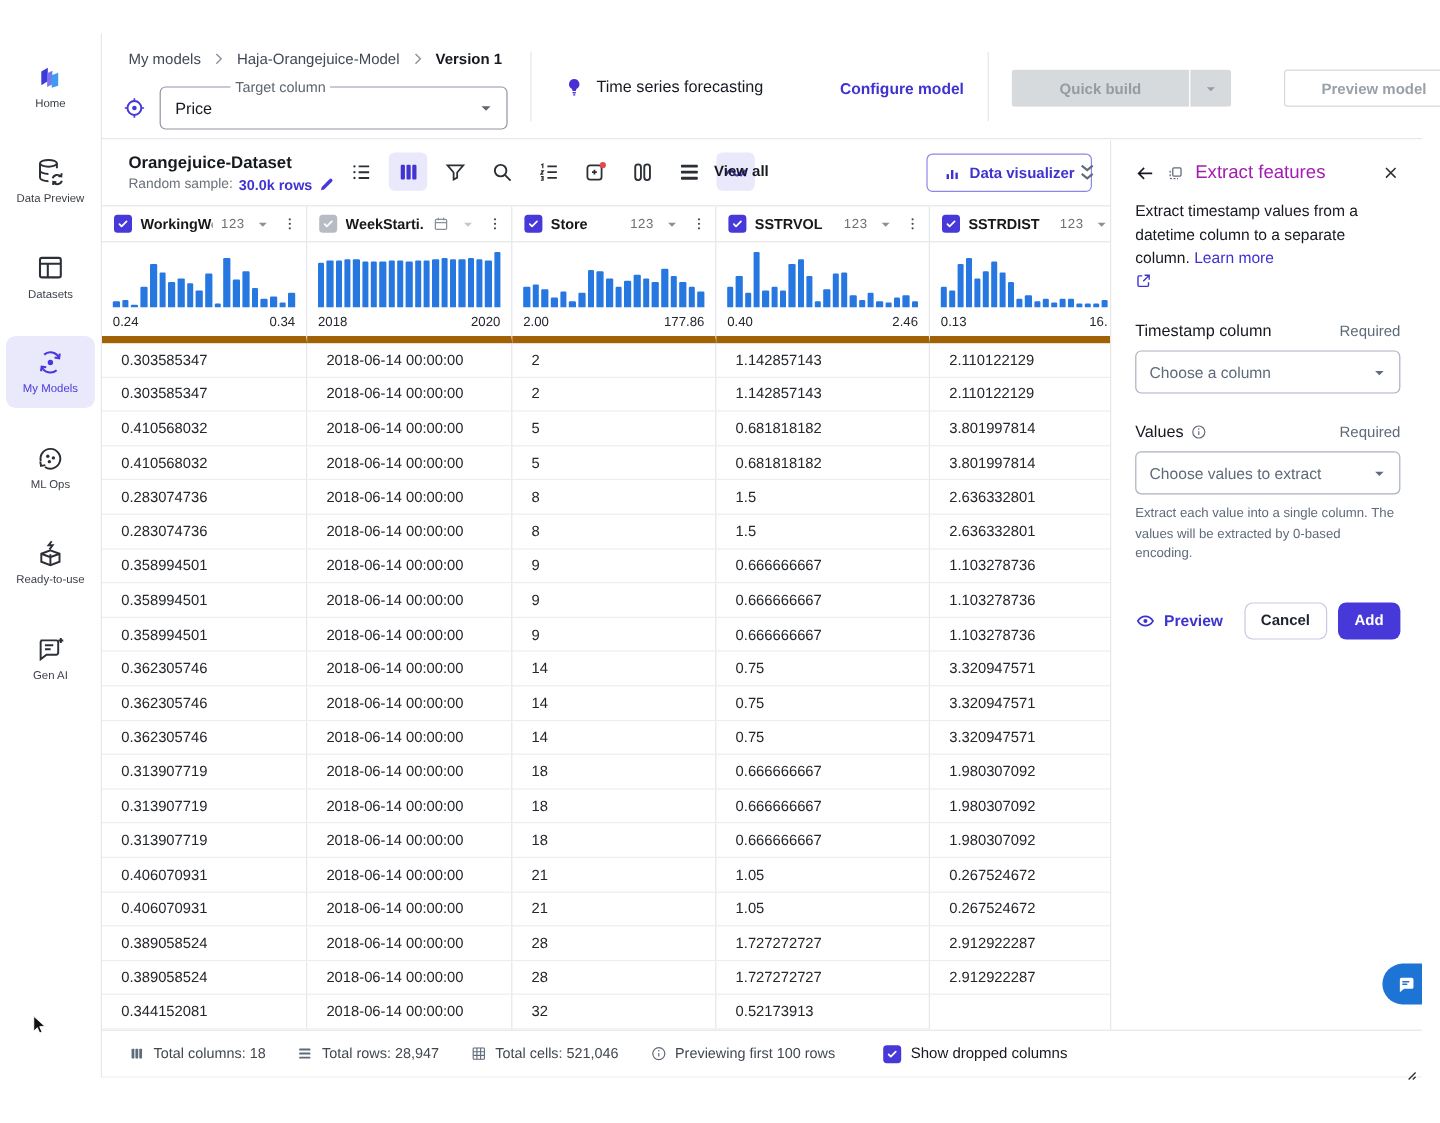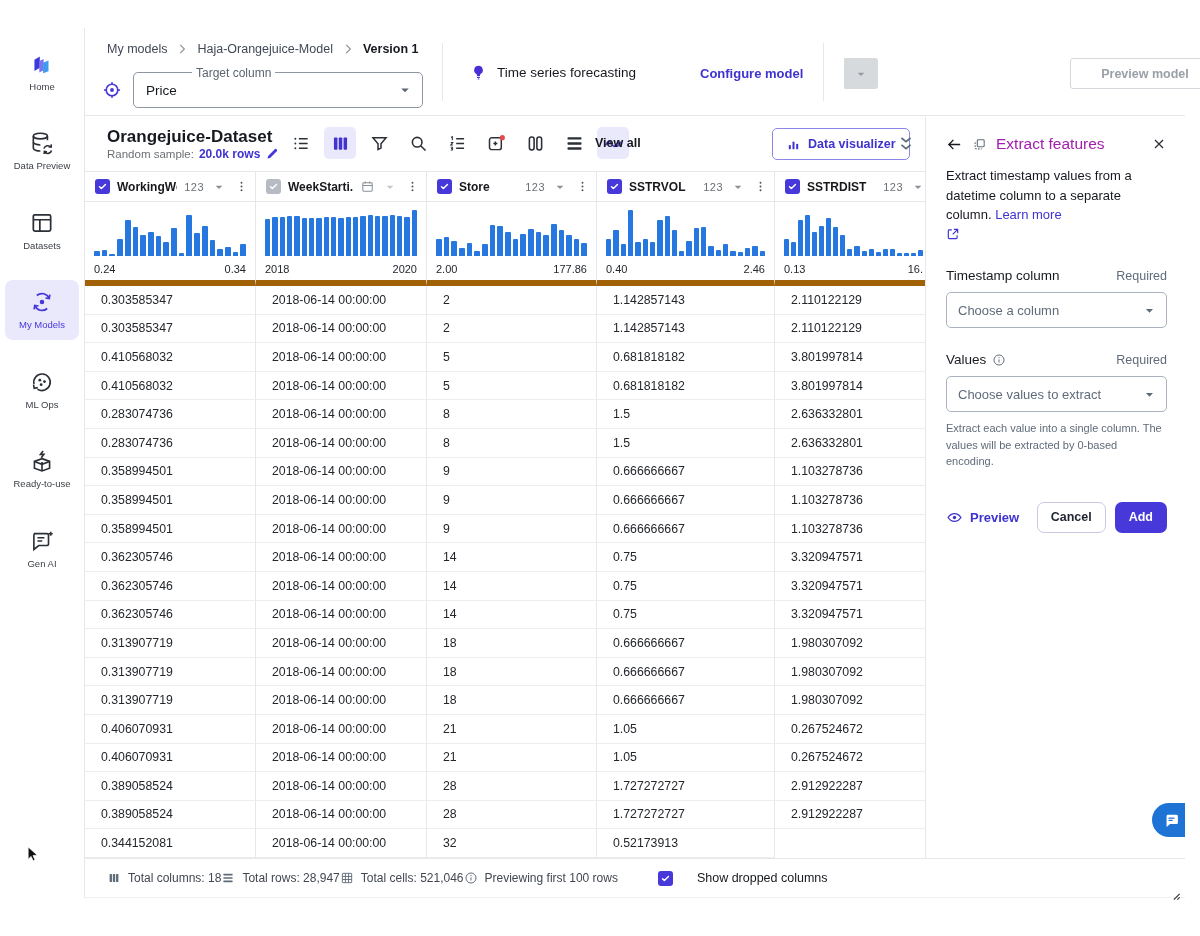--- a/index.html
+++ b/index.html
@@ -34,21 +34,21 @@
   .cfg-link{position:absolute;left:615px;top:38px;font-size:13px;font-weight:bold;color:#3f33d0;cursor:pointer;}
   .btn-quick{position:absolute;left:758px;top:30px;height:31px;display:flex;border-radius:3px;overflow:hidden;}
   .btn-quick .main{background:#d7dadd;color:#959ba3;font-size:12.5px;font-weight:bold;display:flex;align-items:center;justify-content:center;width:148px;}
   .btn-quick .split{width:1px;background:#fff;}
   .btn-quick .caretbox{background:#d7dadd;width:34px;display:flex;align-items:center;justify-content:center;color:#959ba3;}
   .btn-quick .caretbox .icon{width:16px;height:16px;}
   .btn-preview{position:absolute;left:985px;top:30px;width:150px;height:31px;background:#fff;border:1px solid #d5d9dd;border-radius:3px;color:#9aa0a8;font-size:12.5px;font-weight:bold;display:flex;align-items:center;justify-content:center;box-sizing:border-box;}
 
   
   .dstb{position:absolute;left:85px;top:117px;width:840px;height:55px;border-bottom:1px solid #e5e7ea;box-sizing:border-box;}
-  .ds-name{position:absolute;left:22px;top:10px;font-size:17px;font-weight:bold;color:#16191f;}
+  .ds-name{position:absolute;left:22px;top:10px;font-size:14px;font-weight:bold;color:#16191f;}
   .ds-sample{position:absolute;left:22px;top:29px;display:flex;align-items:center;gap:5px;font-size:11.5px;color:#6a7076;}
   .ds-sample .rows-link{color:#3f33d0;font-weight:bold;font-size:12px;cursor:pointer;}
   .ds-sample .icon{width:15px;height:15px;color:#4638d9;cursor:pointer;}
   .tb-icons{position:absolute;left:200px;top:10px;display:flex;align-items:center;gap:7px;}
   .tb-ic{width:32px;height:32px;border-radius:5px;display:flex;align-items:center;justify-content:center;color:#2b2f36;cursor:pointer;}
   .tb-ic .icon{width:21px;height:21px;}
   .tb-ic.active{background:#eae8fb;color:#4333cf;}
   .view-all{position:absolute;left:510px;top:19px;font-size:12.5px;font-weight:bold;color:#16191f;cursor:pointer;}
   .btn-visualizer{position:absolute;left:687px;top:11px;height:32px;padding:0 13px;border:1px solid #8c86e8;border-radius:5px;display:flex;align-items:center;gap:7px;color:#3f33d0;font-size:12.5px;font-weight:bold;cursor:pointer;background:#fff;box-sizing:border-box;}
   .btn-visualizer .icon{width:15px;height:15px;}
@@ -98,21 +98,21 @@
   .p-preview{display:flex;align-items:center;gap:7px;color:#3f33d0;font-size:13px;font-weight:bold;cursor:pointer;}
   .p-preview .icon{width:17px;height:17px;}
   .p-actions .gap{flex:1;}
   .btn-cancel{height:31px;padding:0 13px;border:1px solid #c7c9e4;border-radius:7px;background:#fff;font-size:12.5px;font-weight:bold;color:#1f2430;display:flex;align-items:center;cursor:pointer;box-sizing:border-box;}
   .btn-add{height:31px;padding:0 14px;margin-left:9px;border-radius:7px;background:#4638d9;font-size:12.5px;font-weight:bold;color:#fff;display:flex;align-items:center;cursor:pointer;}
 
   
   .tfoot{position:absolute;left:85px;top:858px;width:1100px;height:40px;border-top:1px solid #e5e7ea;border-bottom:1px solid #f0f1f3;display:flex;align-items:center;padding-left:22px;gap:26px;box-sizing:border-box;}
   .tf-item{display:flex;align-items:center;gap:7px;font-size:12px;color:#414750;}
   .tf-item .icon{width:14px;height:14px;color:#5f6b7a;}
-  .tf-check{display:flex;align-items:center;gap:24px;font-size:12.5px;color:#16191f;margin-left:14px;}
+  .tf-check{display:flex;align-items:center;gap:8px;font-size:12.5px;color:#16191f;margin-left:14px;}
 
   
   .chat-fab{position:absolute;left:1152px;top:803px;width:33px;height:34px;border-radius:17px 0 0 17px;background:#1d74d4;display:flex;align-items:center;justify-content:flex-end;padding-right:5px;box-sizing:border-box;cursor:pointer;}
   .chat-fab .icon{width:17px;height:17px;}
   .cursor{position:absolute;left:24px;top:845px;width:18px;height:18px;}
   .resize{position:absolute;left:1168px;top:888px;width:14px;height:14px;color:#333;}
 </style>
 </head>
 <body>
 
@@ -240,37 +240,38 @@
             <path d="M12 2.5a6.2 6.2 0 0 0-3.3 11.4c.7.5 1.2 1.2 1.2 2v.9h4.2v-.9c0-.8.5-1.5 1.2-2A6.2 6.2 0 0 0 12 2.5z" fill="currentColor"></path>
             <rect x="9.9" y="18" width="4.2" height="1.7" rx="0.8" fill="currentColor"></rect>
             <rect x="10.6" y="20.5" width="2.8" height="1.5" rx="0.7" fill="currentColor"></rect>
           </svg>
         </span>
       <span>Time series forecasting</span>
     </div>
     <span class="cfg-link">Configure model</span>
     <div class="vdiv" style="left:738px;top:15px;height:58px;"></div>
     <div class="btn-quick">
+      <span class="main">Quick build</span>
       <span class="split"></span>
       <span class="caretbox">
           <span class="icon">
             <svg viewBox="0 0 24 24">
               <path d="M7 10l5 5 5-5z" fill="currentColor"></path>
             </svg>
           </span>
         </span>
     </div>
     <div class="btn-preview">Preview model</div>
   </header>
 
   <div class="dstb">
     <div class="ds-name">Orangejuice-Dataset</div>
     <div class="ds-sample">
       <span>Random sample:</span>
-      <span class="rows-link">20.0k rows</span>
+      <span class="rows-link">30.0k rows</span>
       <span class="icon">
           <svg viewBox="0 0 24 24">
             <path d="M4 20l1-4.2L15.6 5.2a2 2 0 0 1 2.8 0l.4.4a2 2 0 0 1 0 2.8L8.2 19z" fill="currentColor"></path>
           </svg>
         </span>
     </div>
     <div class="tb-icons" id="tb-icons">
         <div class="tb-ic">
           <span class="icon ">
             <svg viewBox="0 0 24 24" fill="none" stroke="currentColor" stroke-width="1.8">
@@ -826,21 +827,21 @@
           </span>
         <span>Preview</span>
       </span>
       <span class="gap"></span>
       <span class="btn-cancel">Cancel</span>
       <span class="btn-add">Add</span>
     </div>
   </aside>
 
   <div class="tfoot">
-    <div style="display:flex;align-items:center;" id="tf-items">
+    <div style="display:flex;align-items:center;gap:26px;" id="tf-items">
         <div class="tf-item">
           <span class="icon ">
             <svg viewBox="0 0 24 24">
               <rect x="4.5" y="5" width="4" height="14" rx="1" fill="currentColor"></rect>
               <rect x="10" y="5" width="4" height="14" rx="1" fill="currentColor"></rect>
               <rect x="15.5" y="5" width="4" height="14" rx="1" fill="currentColor"></rect>
             </svg>
           </span>
           <span>Total columns: 18</span>
         </div>

